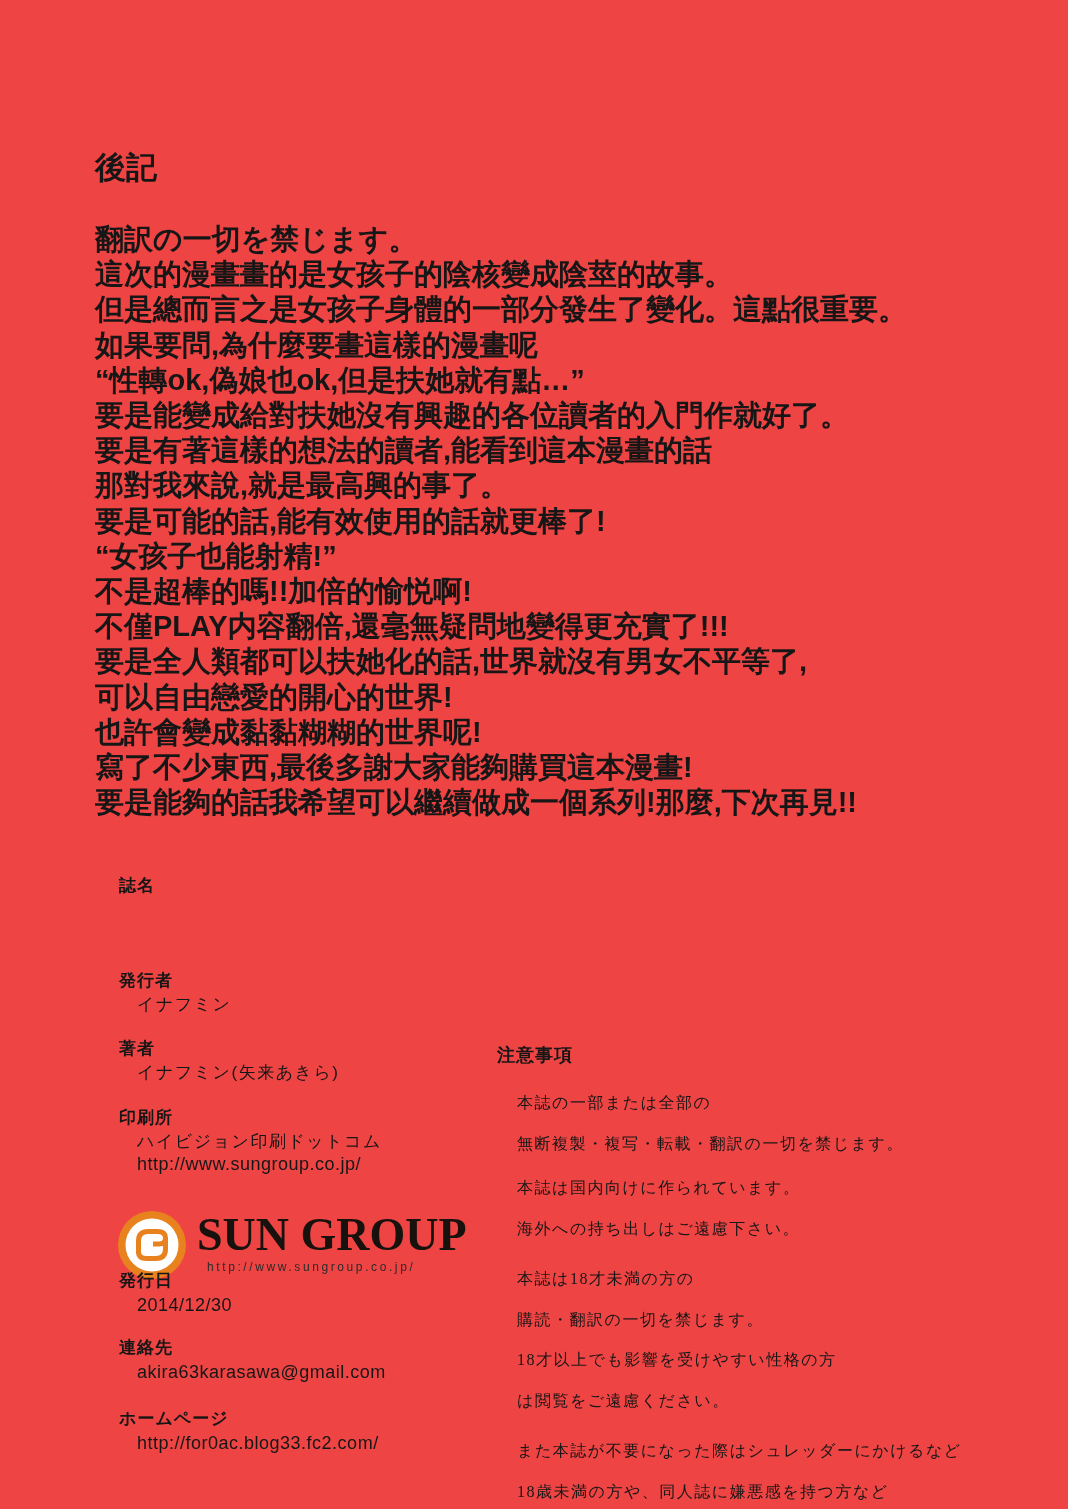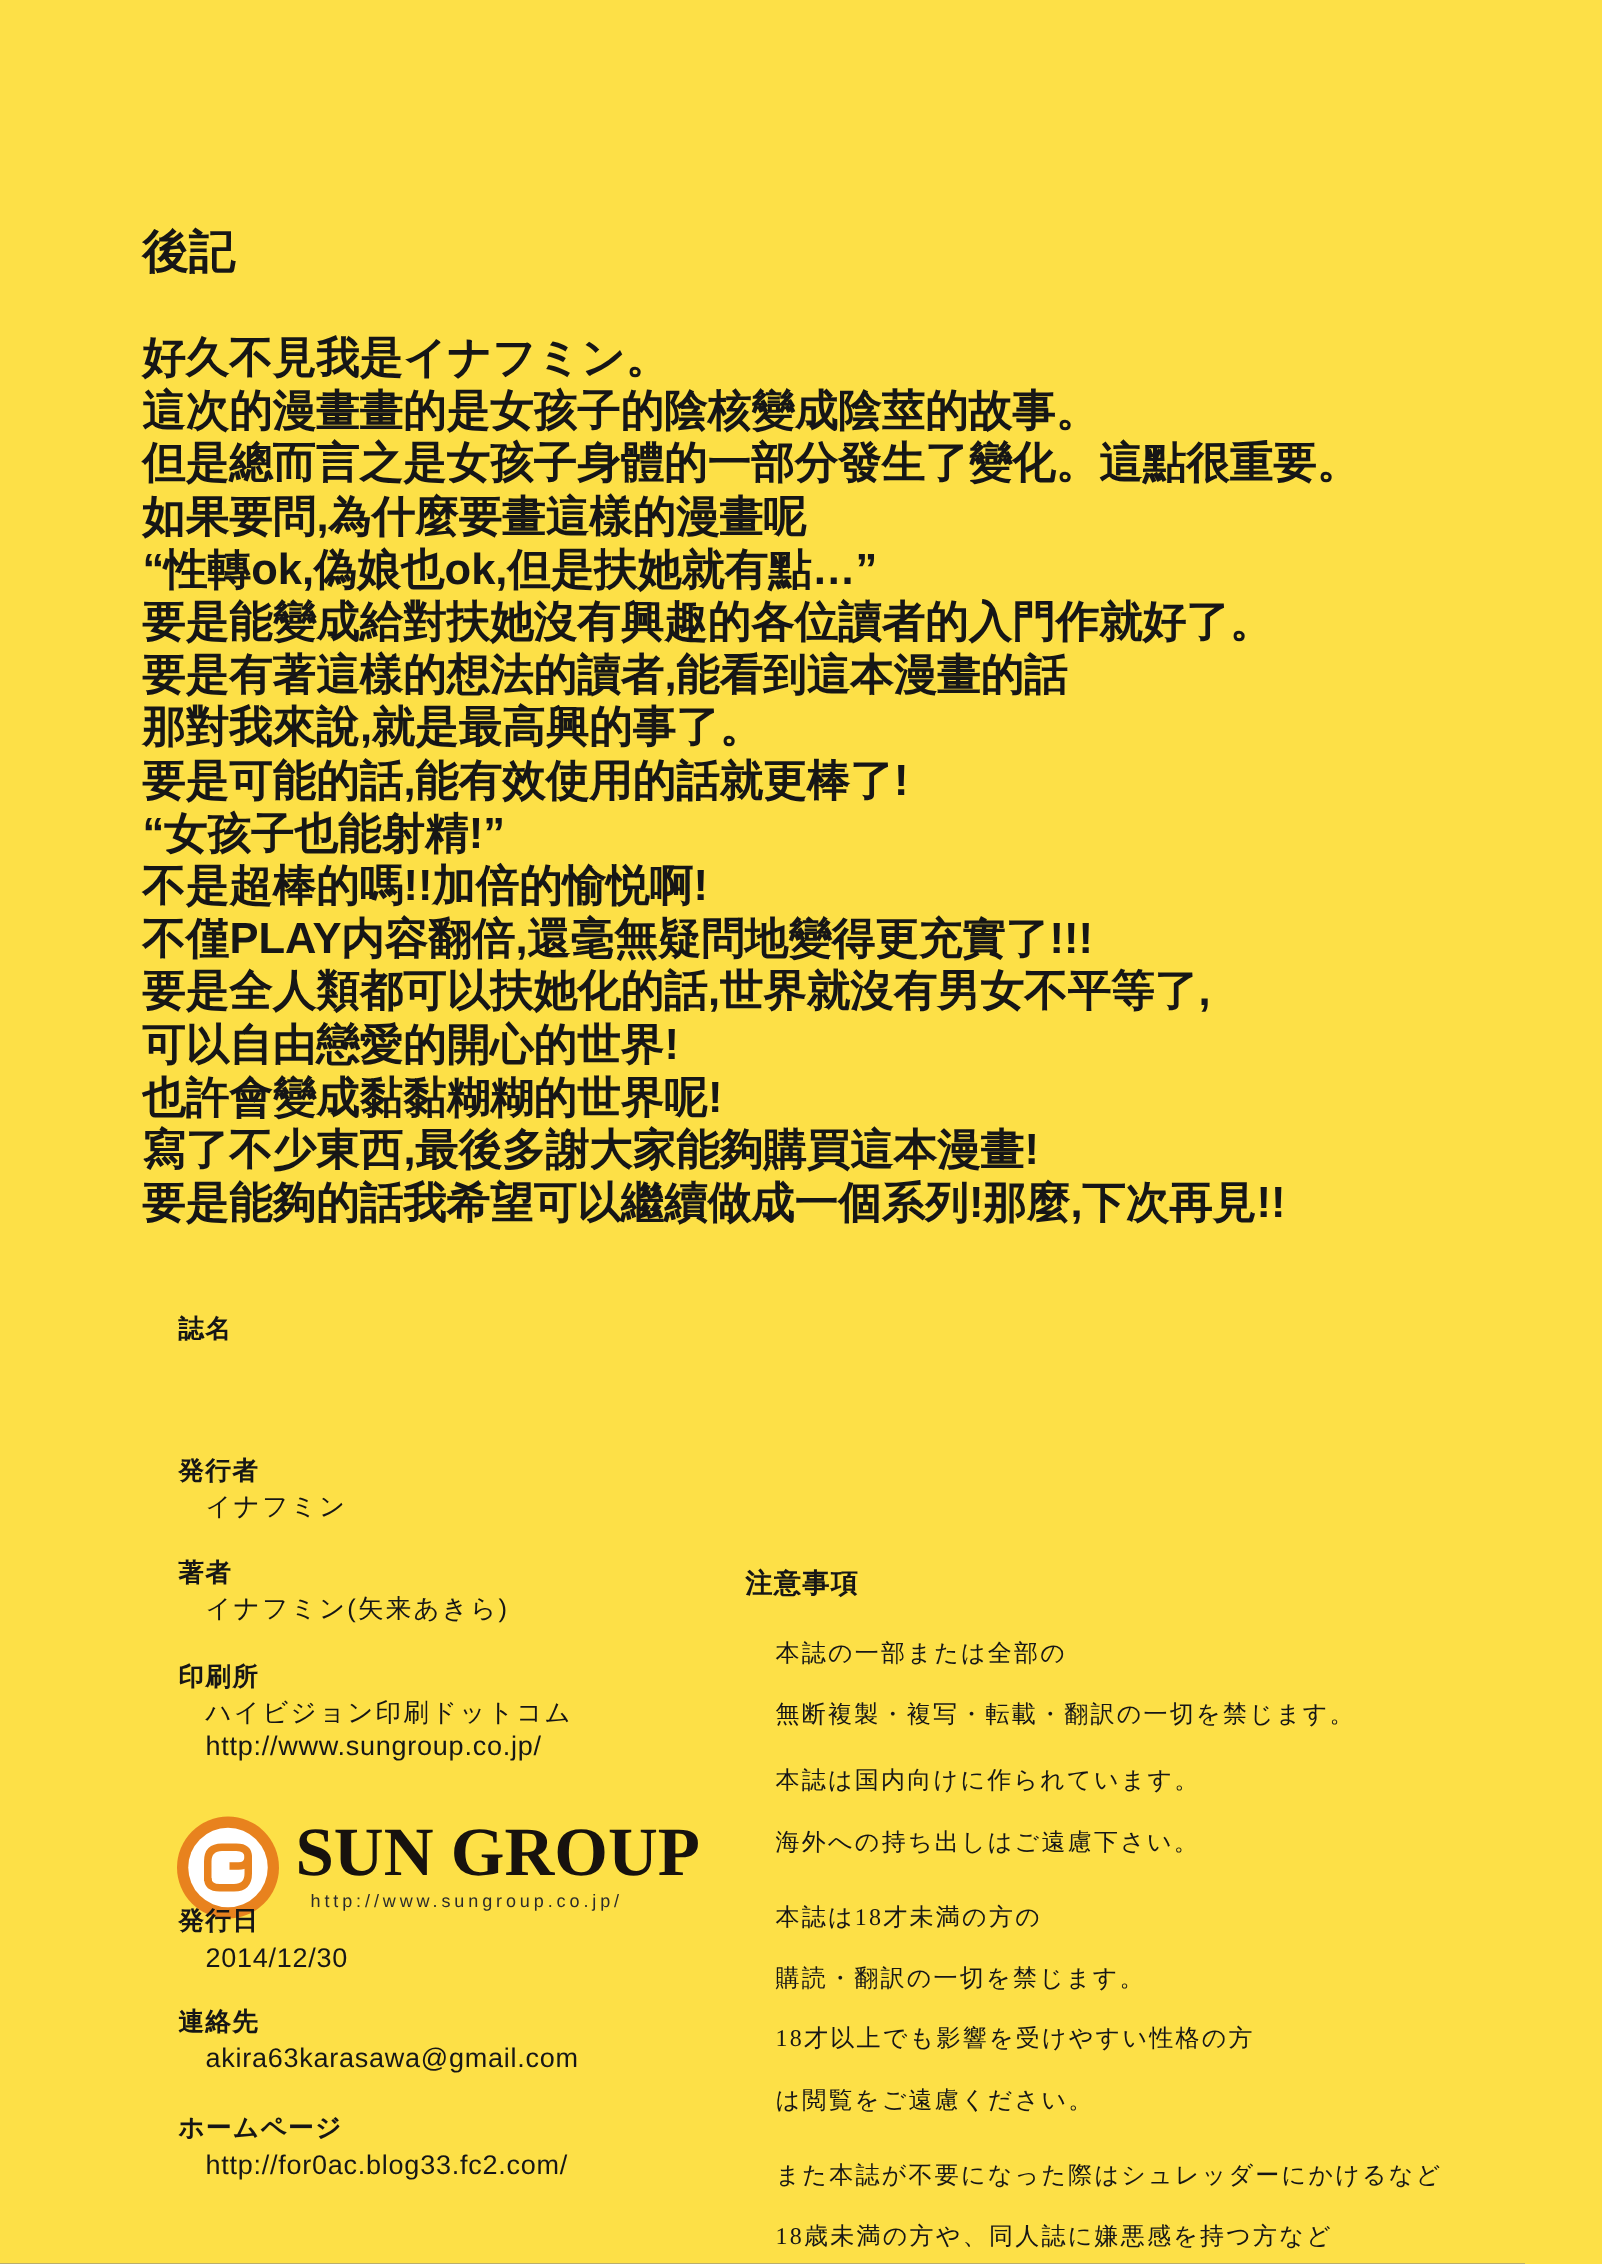--- a/index.html
+++ b/index.html
@@ -1,19 +1,19 @@
 <!DOCTYPE html>
 <html><head>
 <meta charset="utf-8">
 <style>
   html,body{margin:0;padding:0;background:#888;}
   .page{
     position:relative;
     width:1068px;height:1509px;
-    background:#fde047;
+    background:#ef4444;
     margin:0 auto;
     overflow:hidden;
     color:#161616;
     font-family:"Liberation Sans", sans-serif;
   }
   
   .afterword-heading{
     position:absolute;left:95px;top:151px;
     font-size:31px;line-height:34px;font-weight:600;
   }
@@ -68,21 +68,21 @@
   }
 </style>
 </head>
 <body>
 
 <div class="page">
 
   <div class="afterword-heading">後記</div>
 
   <div class="afterword-body">
-    <div class="afterword-line">好久不見我是イナフミン。</div>
+    <div class="afterword-line">翻訳の一切を禁じます。</div>
     <div class="afterword-line">這次的漫畫畫的是女孩子的陰核變成陰莖的故事。</div>
     <div class="afterword-line">但是總而言之是女孩子身體的一部分發生了變化。這點很重要。</div>
     <div class="afterword-line">如果要問,為什麼要畫這樣的漫畫呢</div>
     <div class="afterword-line">“性轉ok,偽娘也ok,但是扶她就有點…”</div>
     <div class="afterword-line">要是能變成給對扶她沒有興趣的各位讀者的入門作就好了。</div>
     <div class="afterword-line">要是有著這樣的想法的讀者,能看到這本漫畫的話</div>
     <div class="afterword-line">那對我來說,就是最高興的事了。</div>
     <div class="afterword-line">要是可能的話,能有效使用的話就更棒了!</div>
     <div class="afterword-line">“女孩子也能射精!”</div>
     <div class="afterword-line">不是超棒的嗎!!加倍的愉悦啊!</div>

